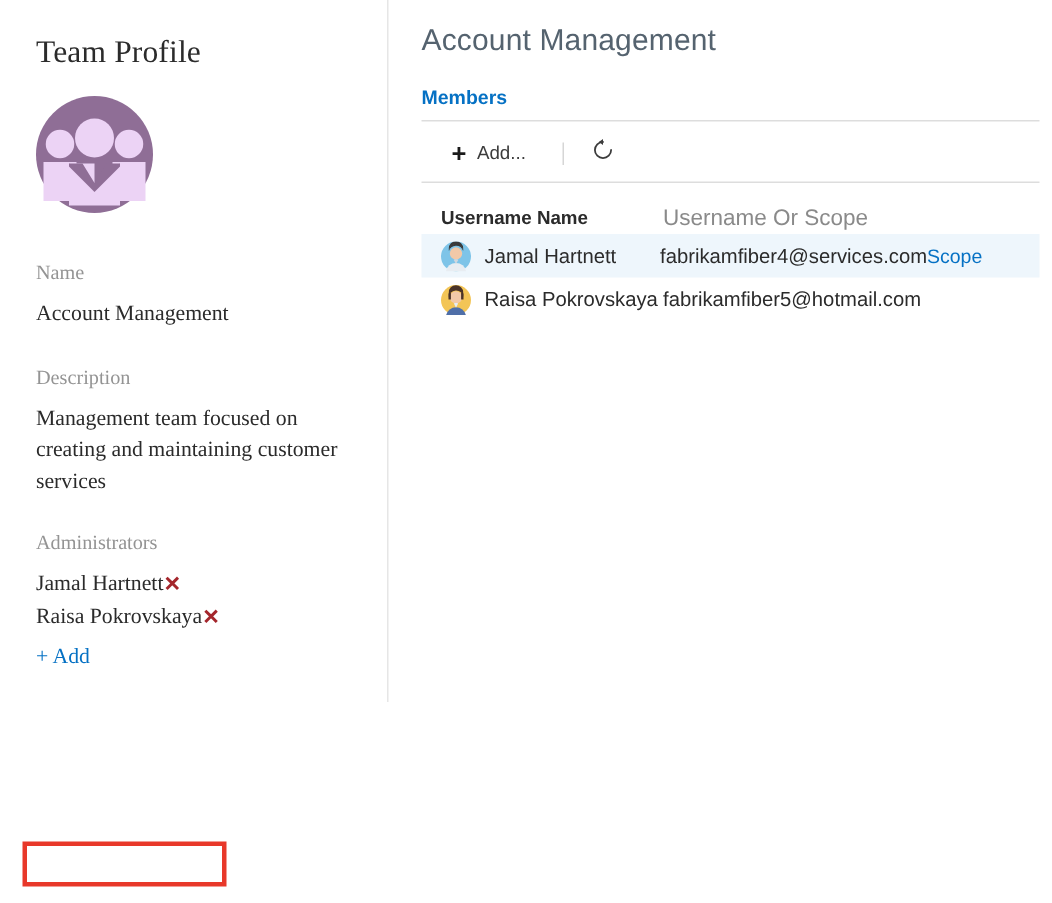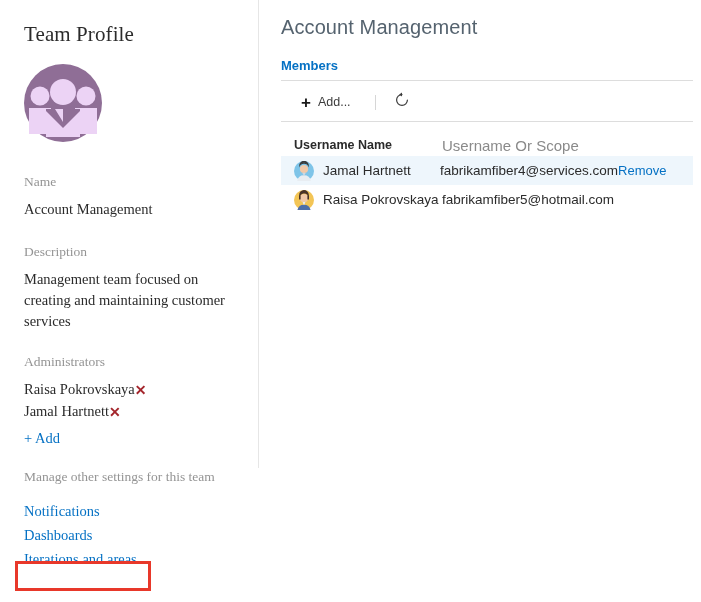--- a/index.html
+++ b/index.html
@@ -308,33 +308,27 @@
     </div>
 
     <div class="field" id="field-description">
       <div class="field-label">Description</div>
       <div class="field-value">Management team focused on creating and maintaining customer services</div>
     </div>
 
     <div class="field" id="field-administrators">
       <div class="field-label">Administrators</div>
 
+      <div class="admin-row"><span>Jamal Hartnett</span><span class="admin-x">✕</span></div>
+
       <div class="admin-row"><span>Raisa Pokrovskaya</span><span class="admin-x">✕</span></div>
-
-      <div class="admin-row"><span>Jamal Hartnett</span><span class="admin-x">✕</span></div>
     </div>
 
     <div class="add-admin">+ Add</div>
 
-    <div class="manage-block">
-      <div class="manage-heading">Manage other settings for this team</div>
-      <span class="manage-link">Notifications</span>
-      <span class="manage-link">Dashboards</span>
-      <span class="manage-link">Iterations and areas</span>
-    </div>
 
     <div class="annotation-box"></div>
   </div>
 
   <div class="content">
 
     <div class="content-title">Account Management</div>
 
     <div class="tabs">
       <span class="tab-active">Members</span>
@@ -375,21 +369,21 @@
               <circle cx="10" cy="8" r="4.1" fill="#f2c9a8"></circle>
               <path d="M5.3 6.4 A4.9 4.9 0 0 1 14.7 6.2 L14.7 5.2 A4.8 4.8 0 0 0 5.3 5.4 Z" fill="#3a3a3a"></path>
               <path d="M5.2 6.6 A4.8 4.8 0 0 1 14.8 6.6 L14.8 4.6 A4.8 4.8 0 0 0 5.2 4.6 Z" fill="#3a3a3a"></path>
               <path d="M3.2 20 A6.9 6.9 0 0 1 16.8 20 Z" fill="#e8edf2"></path>
               <path d="M8.4 12.2 L10 15 L11.6 12.2 L10.8 11.8 L9.2 11.8 Z" fill="#cfd8e0"></path>
             </svg>
           </span>
           <span>Jamal Hartnett</span>
         </div>
         <div class="cell-scope">fabrikamfiber4@services.com</div>
-        <div class="cell-action">Remove</div>
+        <div class="cell-action">Scope</div>
       </div>
 
       <div class="tr-row">
         <div class="cell-name">
           <span class="avatar-sm">
             <svg width="20" height="20" viewBox="0 0 20 20" aria-hidden="true">
               <circle cx="10" cy="10" r="10" fill="#f3c556"></circle>
               <circle cx="10" cy="8.2" r="4.1" fill="#f2c9a8"></circle>
               <path d="M5.2 8.6 A4.8 4.8 0 0 1 14.8 8.2 L14.8 4.8 A4.8 4.8 0 0 0 5.2 5 Z" fill="#4a3328"></path>
               <path d="M5.0 9.6 L6.6 9.6 L6.6 5.2 L5.0 5.6 Z" fill="#4a3328"></path>

